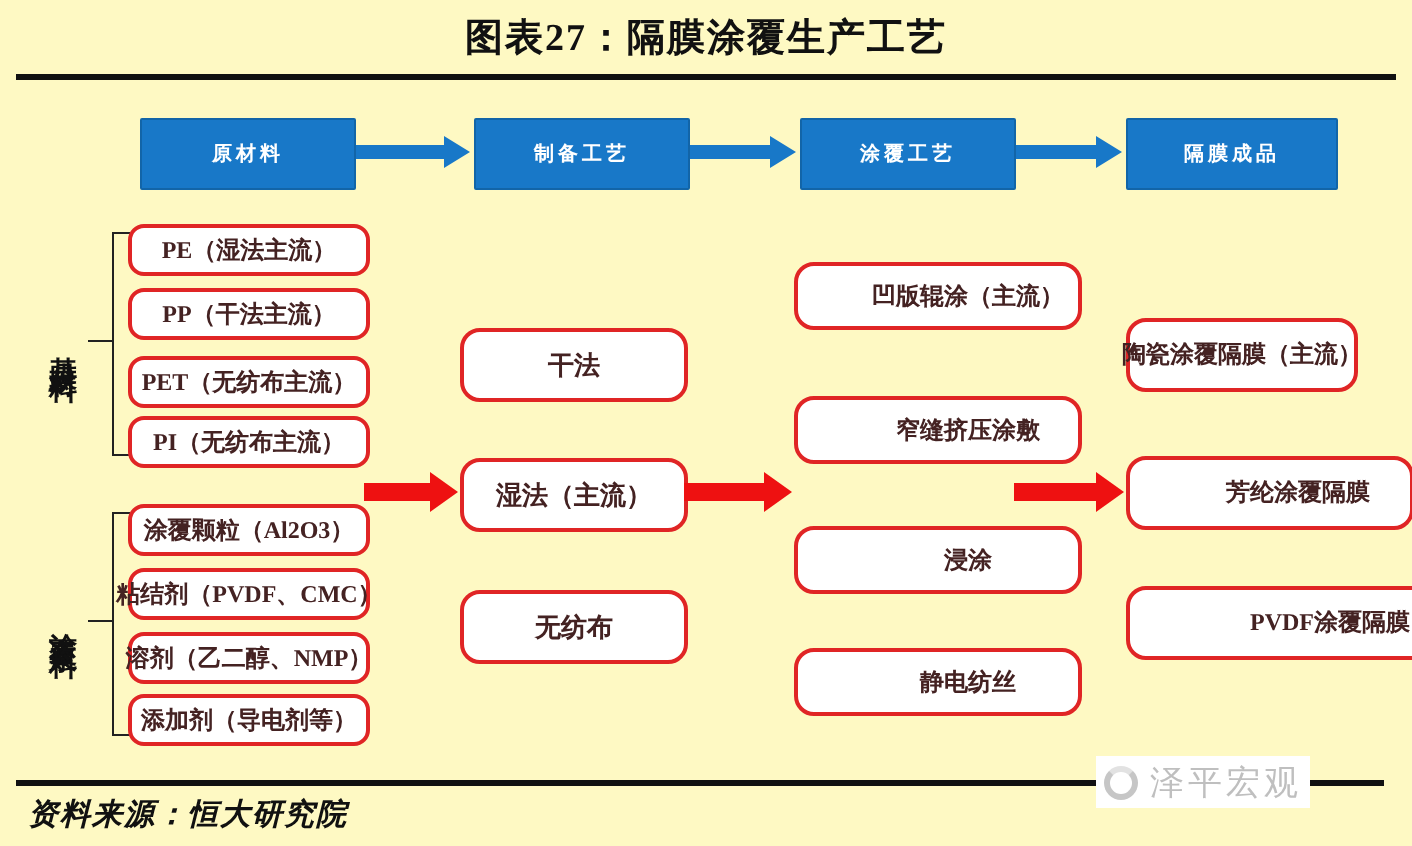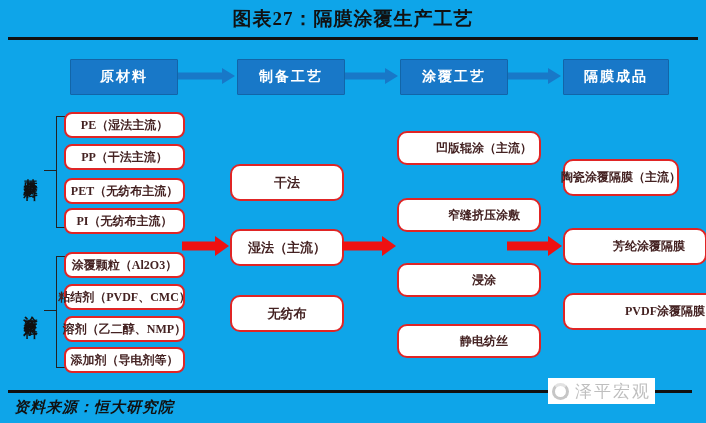--- a/index.html
+++ b/index.html
@@ -1,31 +1,31 @@
 <!DOCTYPE html>
 <html><head>
 <meta charset="utf-8">
 <style>
   html,body{margin:0;padding:0;background:#ffffff;}
   .page{
-    position:relative;width:706px;height:423px;background:#0ea5e9;
+    position:relative;width:706px;height:423px;background:#fef9c3;
     font-family:"Liberation Serif","DejaVu Serif",serif;overflow:hidden;
   }
   .title{
     position:absolute;top:6px;left:0;width:100%;text-align:center;
     font-size:19px;font-weight:bold;color:#111;letter-spacing:1px;
   }
   .rule{position:absolute;background:#111;height:3px;}
   .rule-top{left:8px;top:37px;width:690px;}
   .rule-bottom{left:8px;top:390px;width:684px;}
 
   
   .stage{
     position:absolute;top:59px;height:34px;background:#1878C8;border:1px solid #1265a8;
-    border-radius:1px;color:#ffffff;font-weight:bold;font-size:14px;
+    border-radius:1px;color:#ffffff;font-weight:bold;font-size:10px;
     display:flex;align-items:center;justify-content:center;letter-spacing:2px;
   }
   
   .harrow{position:absolute;}
   .harrow .bar{position:absolute;left:0;top:50%;transform:translateY(-50%);height:7px;background:#1878C8;}
   .harrow .head{position:absolute;right:0;top:50%;transform:translateY(-50%);width:0;height:0;
     border-top:8px solid transparent;border-bottom:8px solid transparent;border-left:13px solid #1878C8;}
   .harrow.red .bar{height:9px;background:#EE1111;}
   .harrow.red .head{border-top:10px solid transparent;border-bottom:10px solid transparent;border-left:14px solid #EE1111;}
 

